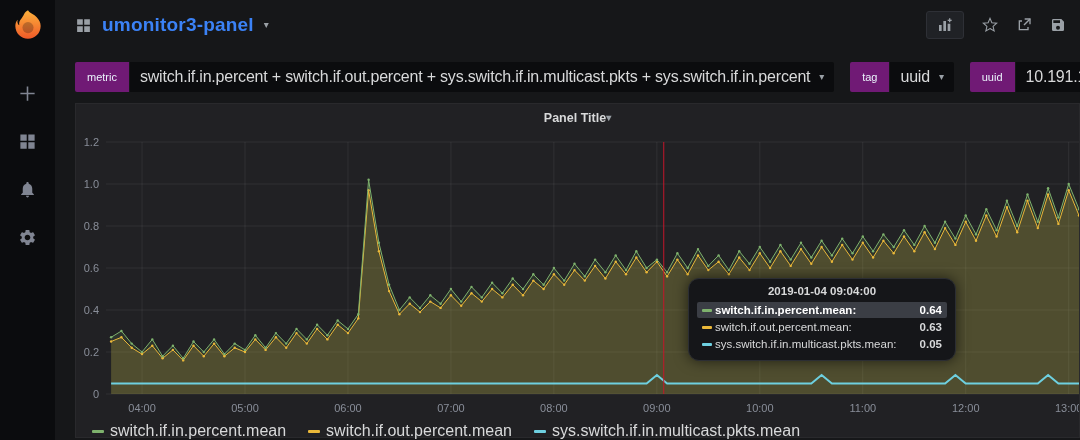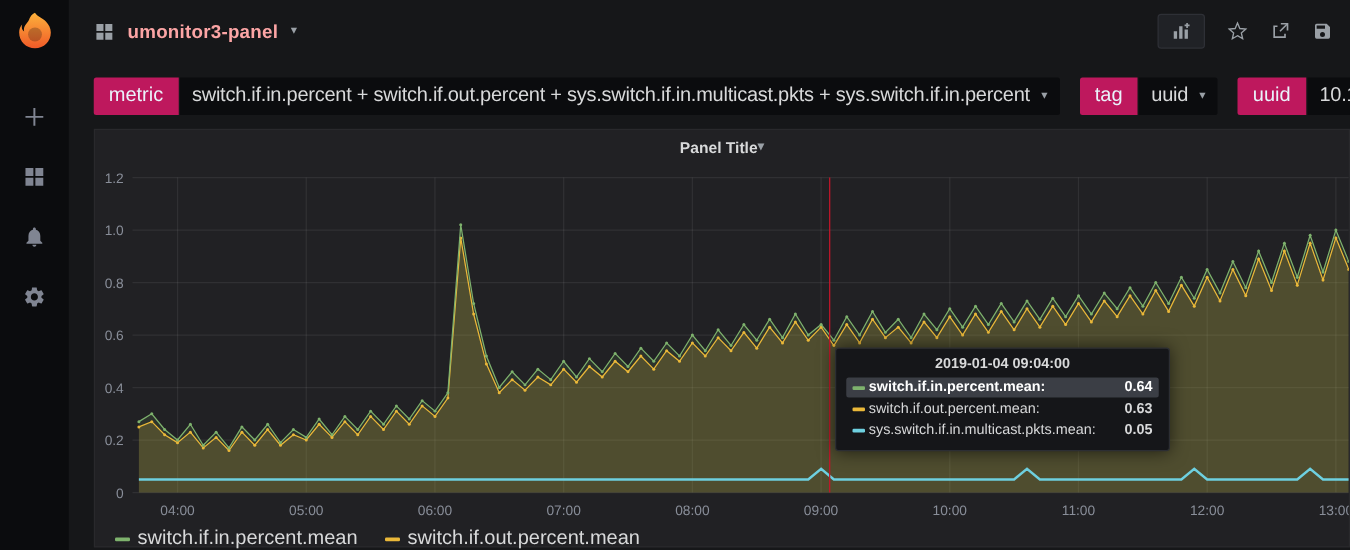--- a/index.html
+++ b/index.html
@@ -14,49 +14,49 @@
   .logo{width:55px;height:52px;display:flex;align-items:center;justify-content:center;cursor:pointer;}
   .logo svg{width:38px;height:38px;}
   .side-icons{display:flex;flex-direction:column;gap:26px;margin-top:30px;}
   .side-icon{width:22px;height:22px;display:flex;align-items:center;justify-content:center;cursor:pointer;}
   .side-icon svg{width:19px;height:19px;fill:#808592;}
   
   .main{margin-left:55px;height:100%;}
   .topbar{height:50px;display:flex;align-items:center;justify-content:space-between;padding:0 14px 0 20px;}
   .topbar-left{display:flex;align-items:center;gap:10px;}
   .topbar-left svg{width:17px;height:17px;fill:#9aa0a6;}
-  .dash-title{font-size:15px;font-weight:bold;color:#fca5a5;letter-spacing:.2px;cursor:pointer;}
+  .dash-title{font-size:19px;font-weight:bold;color:#3b82f6;letter-spacing:.2px;cursor:pointer;}
   .caret{color:#9aa0a6;font-size:10px;line-height:1;}
   .caret::after{content:"▾";}
   .topbar-right{display:flex;align-items:center;gap:18px;}
   .tool-button{display:flex;align-items:center;justify-content:center;cursor:pointer;}
   .tool-button svg{width:16px;height:16px;}
   .tool-button.boxed{border:1px solid #2e3036;background:#202226;border-radius:3px;padding:5px 10px;}
   
   .filter-row{display:flex;align-items:center;gap:16px;padding-left:20px;margin-top:12px;height:30px;}
   .query-group{display:flex;align-items:stretch;height:30px;white-space:nowrap;}
-  .query-label{background:#be185d;color:#eaf3fb;display:flex;align-items:center;
-    padding:8px 12px;font-size:16px;border-radius:2px 0 0 2px;}
+  .query-label{background:#701a75;color:#eaf3fb;display:flex;align-items:center;
+    padding:8px 12px;font-size:11px;border-radius:2px 0 0 2px;}
   .query-value{background:#0b0c0e;display:flex;align-items:center;gap:9px;padding:0 10px;
     font-size:16px;letter-spacing:-0.2px;color:#d8d9da;border-radius:0 2px 2px 0;margin-left:1px;cursor:pointer;}
   
   .panel{margin-left:20px;margin-top:11px;width:1005px;height:335px;background:#212124;
     border:1px solid rgba(255,255,255,0.04);box-sizing:border-box;position:relative;}
   .panel-header{height:28px;display:flex;align-items:center;justify-content:center;gap:0;
     font-size:12.5px;font-weight:bold;color:#d8d9da;cursor:pointer;}
   .chart-wrap{position:relative;height:292px;}
   #chart-svg{display:block;width:1003px;height:292px;}
   .axis-label{fill:#898e99;font-size:11px;font-family:"Liberation Sans",sans-serif;}
   
   .legend{display:flex;gap:22px;padding-left:16px;font-size:16px;color:#d8d9da;align-items:center;height:14px;}
   .legend-item{display:flex;align-items:center;cursor:pointer;}
   .legend-swatch{width:12px;height:3px;border-radius:1px;display:inline-block;margin-right:6px;}
   
-  .tooltip{position:absolute;left:592px;top:146px;width:250px;background:#151619;
-    border:1px solid #2c2e33;border-radius:3px;padding:6px 8px 7px;font-size:11.5px;
+  .tooltip{position:absolute;left:612px;top:146px;width:250px;background:#151619;
+    border:1px solid #2c2e33;border-radius:11px;padding:6px 8px 7px;font-size:11.5px;
     box-shadow:0 0 14px rgba(0,0,0,0.6);z-index:5;}
   .tooltip-title{text-align:center;color:#d8d9da;margin-bottom:5px;font-weight:bold;}
   .tooltip-row{display:flex;align-items:center;padding:2px 5px;border-radius:2px;margin-bottom:1px;}
   .tooltip-row.highlight{background:#3b3e45;font-weight:bold;color:#ffffff;}
   .tooltip-swatch{width:10px;height:3px;border-radius:1px;display:inline-block;flex:none;}
   .tooltip-name{flex:1;margin-left:3px;}
   .tooltip-value{margin-left:10px;font-weight:bold;}
 </style>
 </head>
 <body>
@@ -421,16 +421,20 @@
     </div>
     <div class="legend" id="legend">
         <span class="legend-item">
           <span class="legend-swatch" style="background: rgb(126, 178, 109);"></span>
           <span>switch.if.in.percent.mean</span>
         </span>
         <span class="legend-item">
           <span class="legend-swatch" style="background: rgb(234, 184, 57);"></span>
           <span>switch.if.out.percent.mean</span>
         </span>
+        <span class="legend-item">
+          <span class="legend-swatch" style="background: rgb(110, 208, 224);"></span>
+          <span>sys.switch.if.in.multicast.pkts.mean</span>
+        </span>
       </div>
   </section>
 
 </div>
 
 </body></html>

